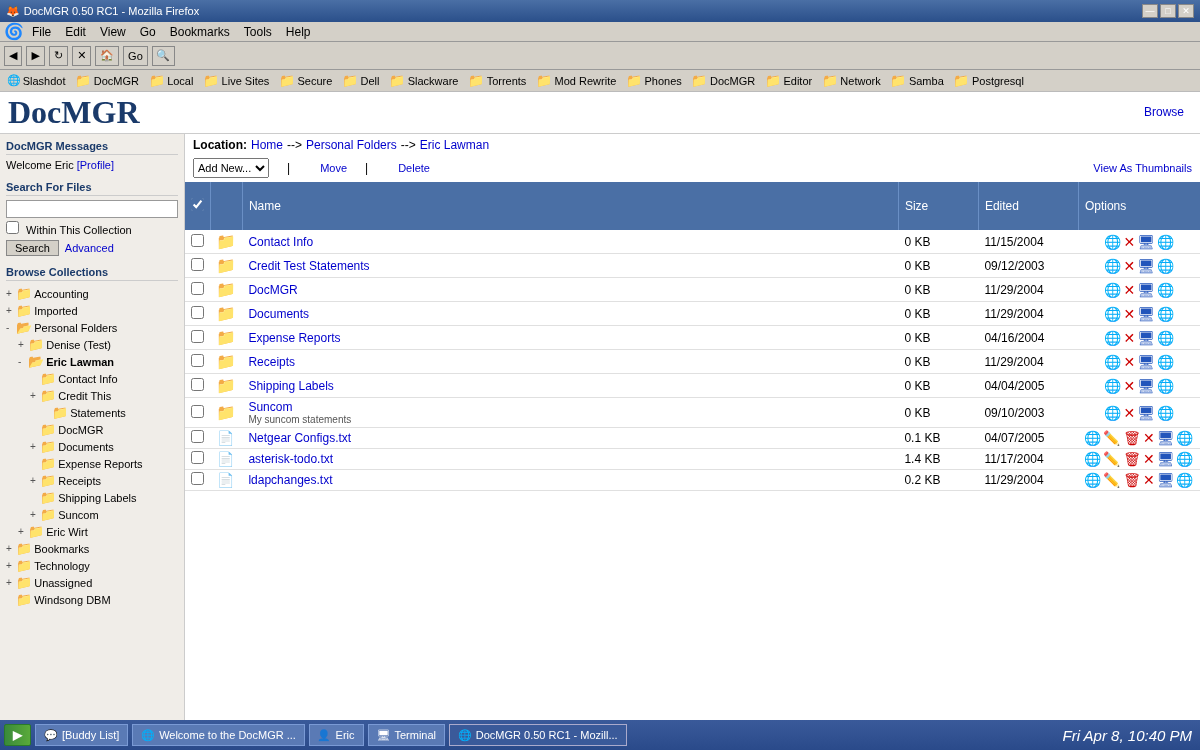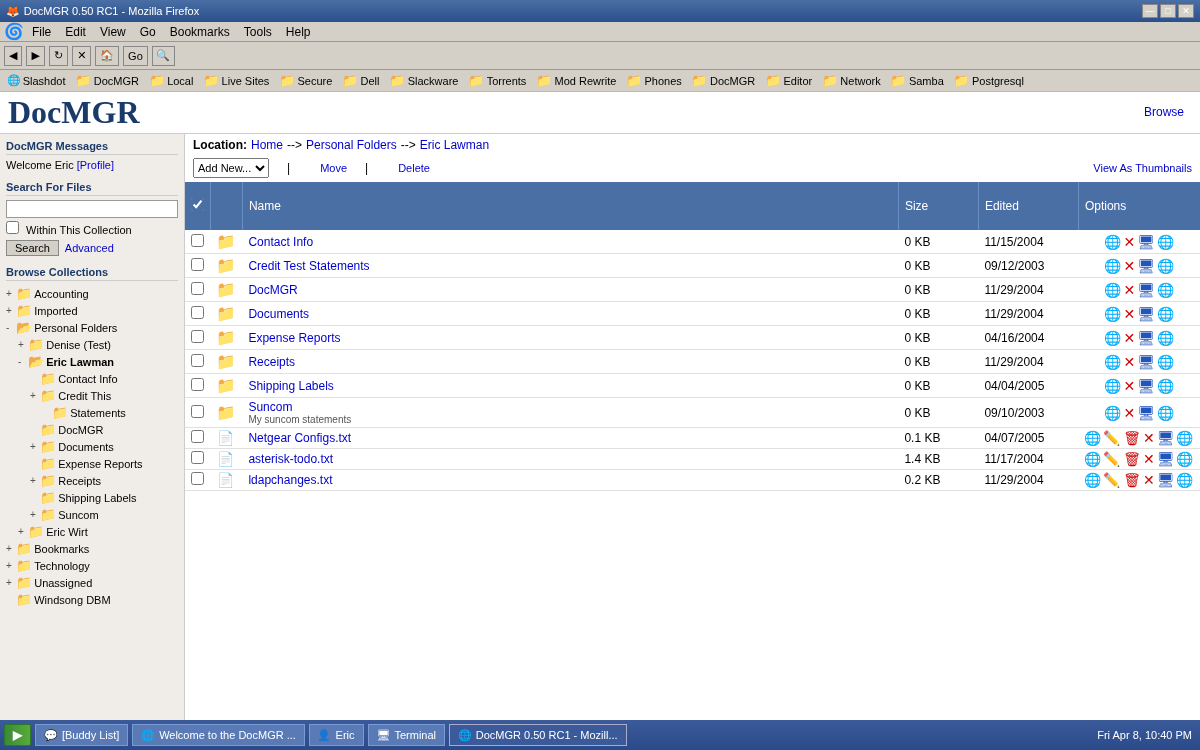--- a/index.html
+++ b/index.html
@@ -195,21 +195,21 @@
       background: linear-gradient(to right, #3a8a3a, #5aaa3a);
       color: white;
       border: 1px solid #2a7a2a;
       height: 22px;
       padding: 0 8px;
       font-size: 12px;
       font-weight: bold;
       cursor: pointer;
       border-radius: 2px;
     }
-    .taskbar-clock { margin-left: auto; color: white; font-size: 11px; padding-right: 4px; }
+    .taskbar-clock { margin-left: auto; color: white; font-size: 15px; padding-right: 4px; font-style: italic; }
 
     .browse-right { text-align: right; padding: 0 8px 2px 8px; }
     .browse-right a { color: #0000cc; text-decoration: none; font-size: 12px; }
 
     #action-row {
       display: flex;
       align-items: center;
       justify-content: space-between;
       padding: 2px 8px 4px 8px;
     }

